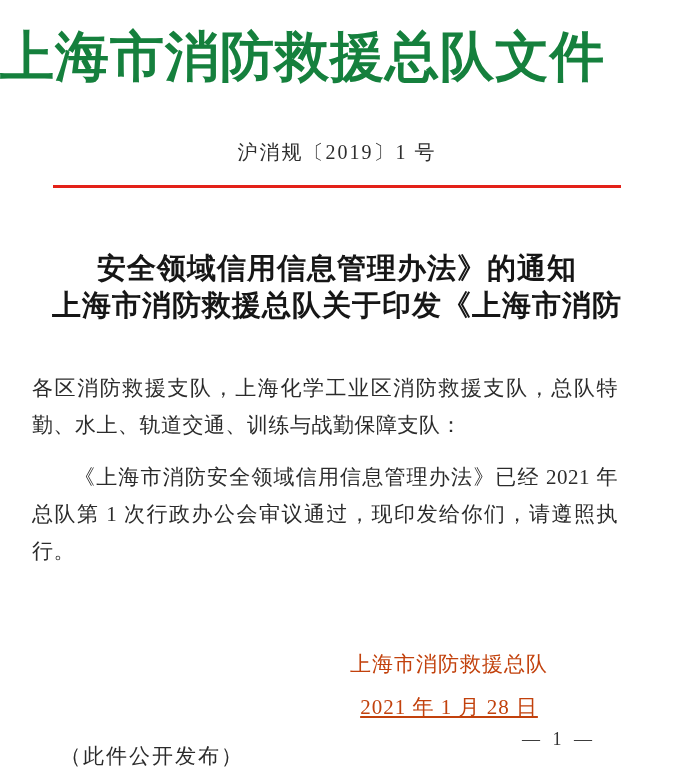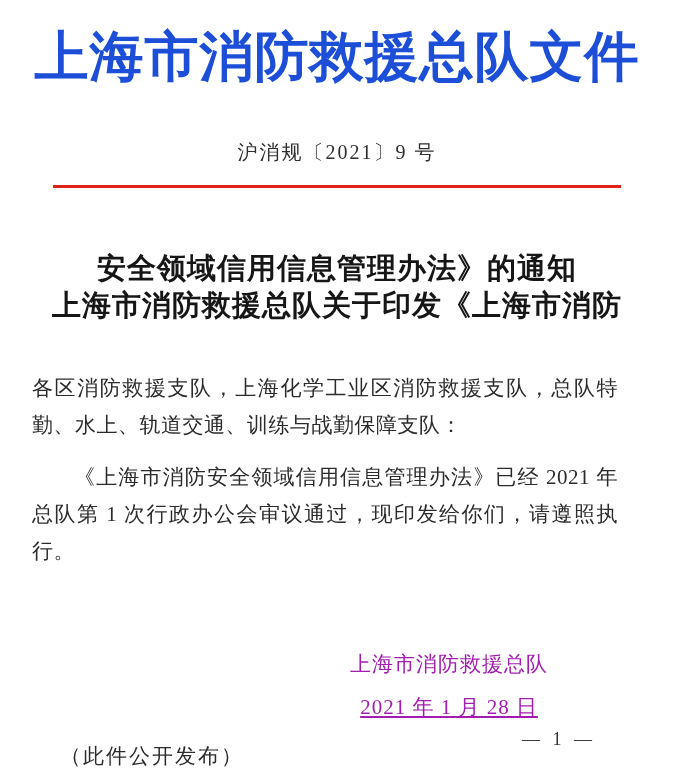--- a/index.html
+++ b/index.html
@@ -12,25 +12,25 @@
     width: 674px;
     height: 768px;
     margin: 0 auto;
     background: #ffffff;
     overflow: hidden;
     font-family: "Liberation Serif", "DejaVu Serif", serif;
     color: #222222;
   }
   .red-header {
     margin-top: 24px;
-    text-align: center;
+    text-align: left;
     font-size: 54px;
     font-weight: bold;
     letter-spacing: 1px;
-    color: #1d4ed8;
+    color: #15803d;
     line-height: 66px;
     white-space: nowrap;
   }
   .doc-number {
     margin-top: 50px;
     text-align: center;
     font-size: 20px;
     line-height: 24px;
     color: #2e2e2e;
     letter-spacing: 2px;
@@ -65,21 +65,21 @@
   }
   .body-text p.indent {
     text-indent: 2em;
     margin-top: 15px;
   }
   .sign-block {
     width: fit-content;
     margin: 80px 126px 0 auto;
     text-align: center;
     font-size: 21px;
-    color: #a21caf;
+    color: #c2410c;
     letter-spacing: 1px;
   }
   .sign-block .sign-date {
     margin-top: 15px;
     text-decoration: underline;
   }
   .public-note {
     margin-top: 21px;
     padding-left: 60px;
     font-size: 21px;
@@ -96,21 +96,21 @@
     white-space: nowrap;
   }
 </style>
 </head>
 <body>
 
 <div class="page">
 
   <div class="red-header">上海市消防救援总队文件</div>
 
-  <div class="doc-number">沪消规〔2021〕9 号</div>
+  <div class="doc-number">沪消规〔2019〕1 号</div>
 
   <hr class="red-line">
 
   <div class="doc-title">
     <div>安全领域信用信息管理办法》的通知</div>
     <div>上海市消防救援总队关于印发《上海市消防</div>
   </div>
 
   <div class="body-text">
     <p>各区消防救援支队，上海化学工业区消防救援支队，总队特勤、水上、轨道交通、训练与战勤保障支队：</p>

